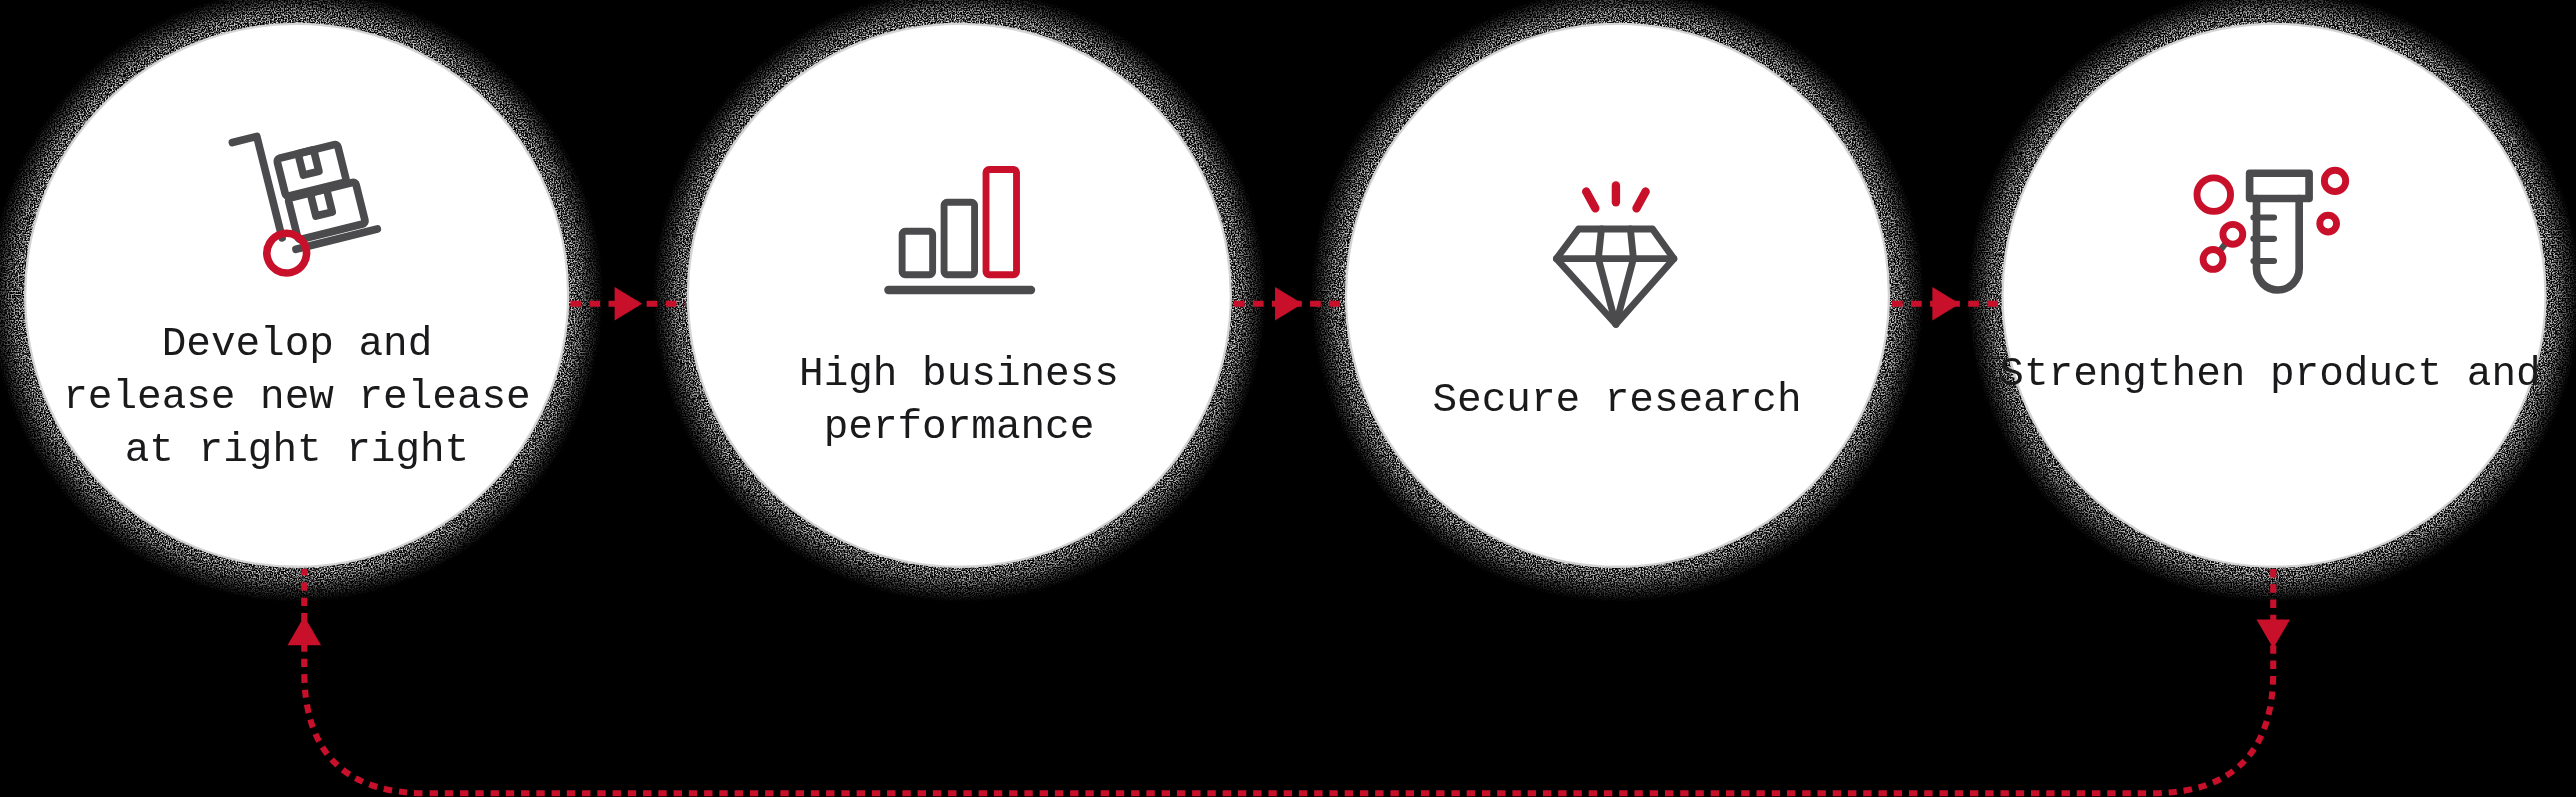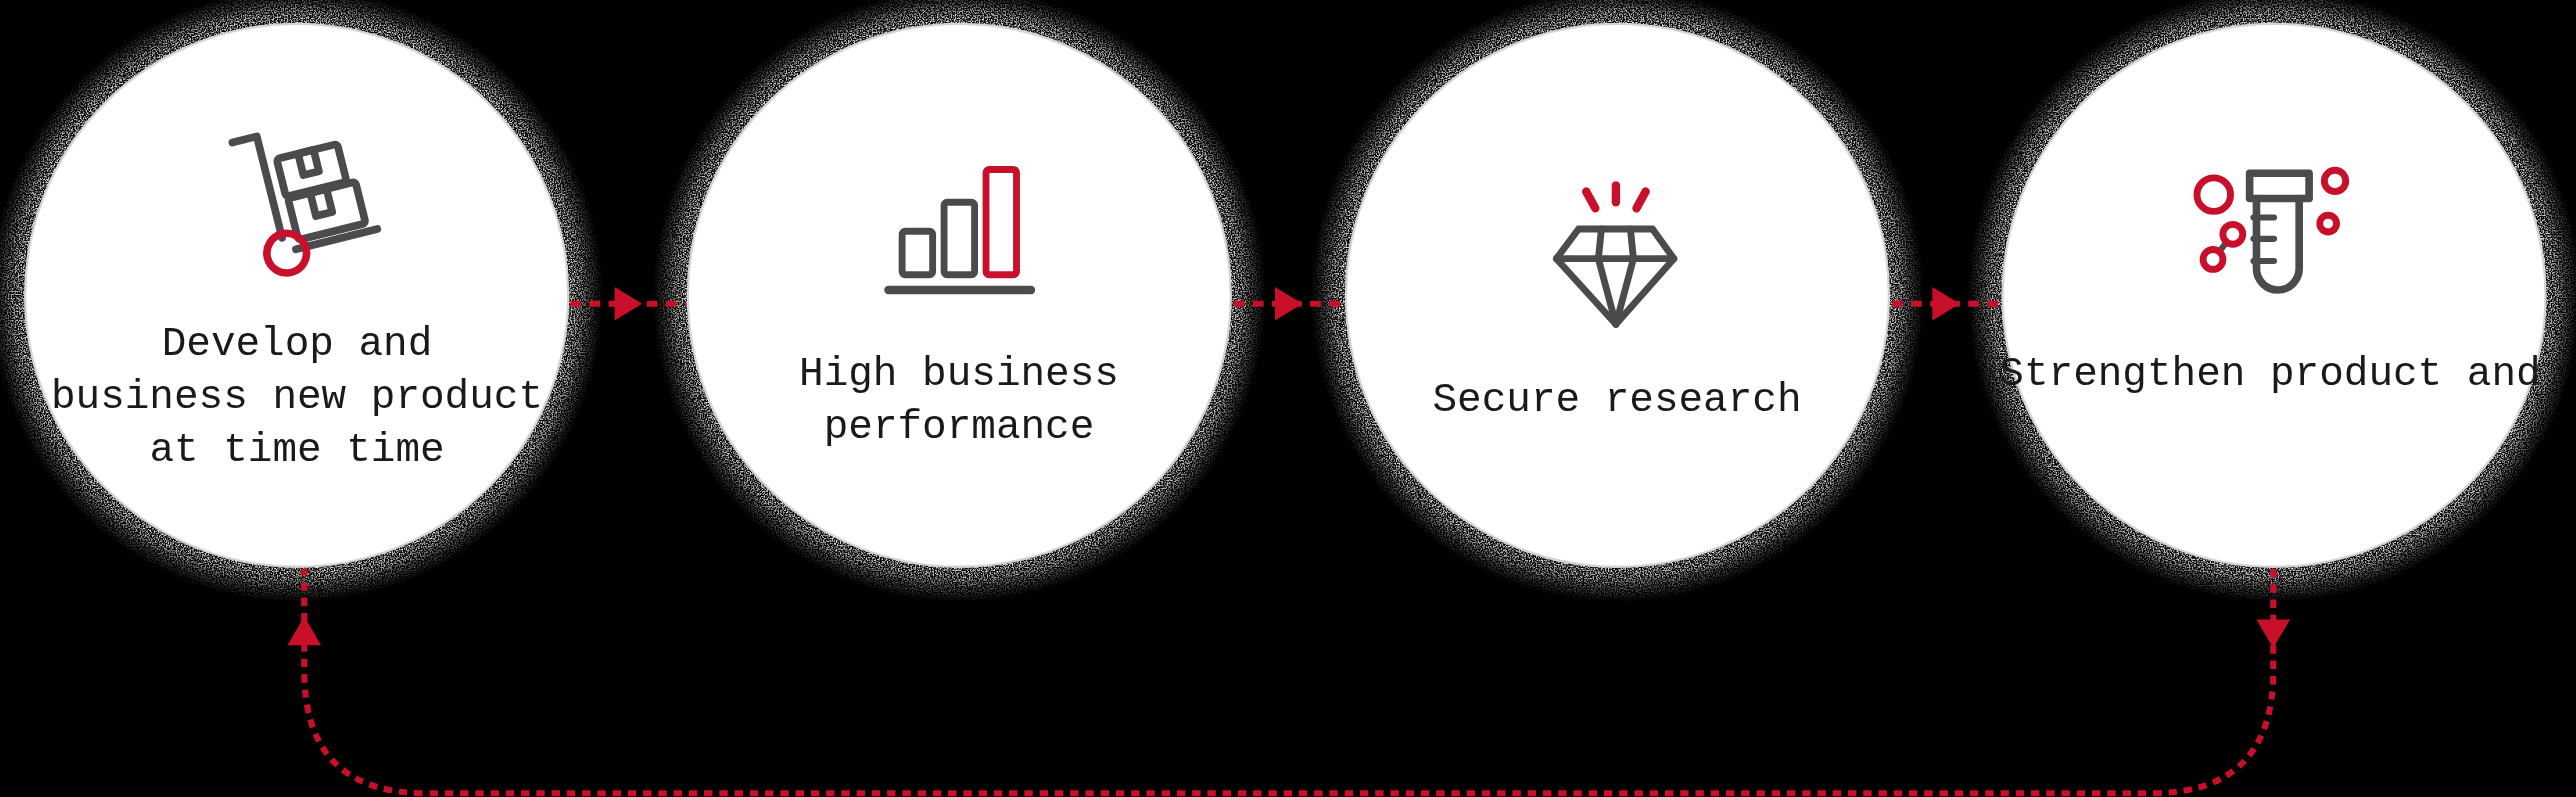--- a/index.html
+++ b/index.html
@@ -136,22 +136,22 @@
       <circle class="red" cx="2903" cy="255" r="22" stroke-width="9"></circle>
       <circle class="red" cx="2928" cy="307" r="13" stroke-width="9"></circle>
       <circle class="red" cx="2902" cy="340" r="13" stroke-width="9"></circle>
       <circle class="red" cx="3062" cy="237" r="14" stroke-width="9"></circle>
       <circle class="red" cx="3053" cy="293" r="11" stroke-width="9"></circle>
     </g>
   </svg>
 
   <div class="label" style="left:297px; top:318px;">
     <span>Develop and</span>
-    <span>business new product</span>
-    <span>at time time</span>
+    <span>release new release</span>
+    <span>at right right</span>
   </div>
   <div class="label" style="left:959px; top:348px;">
     <span>High business</span>
     <span>performance</span>
   </div>
   <div class="label" style="left:1617px; top:374px;">
     <span>Secure research</span>
   </div>
   <div class="label" style="left:2270px; top:348px;">
     <span>Strengthen product and</span>

